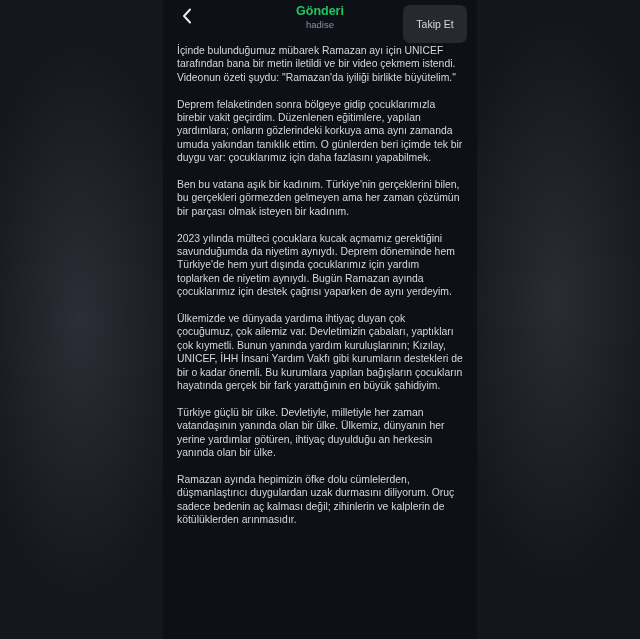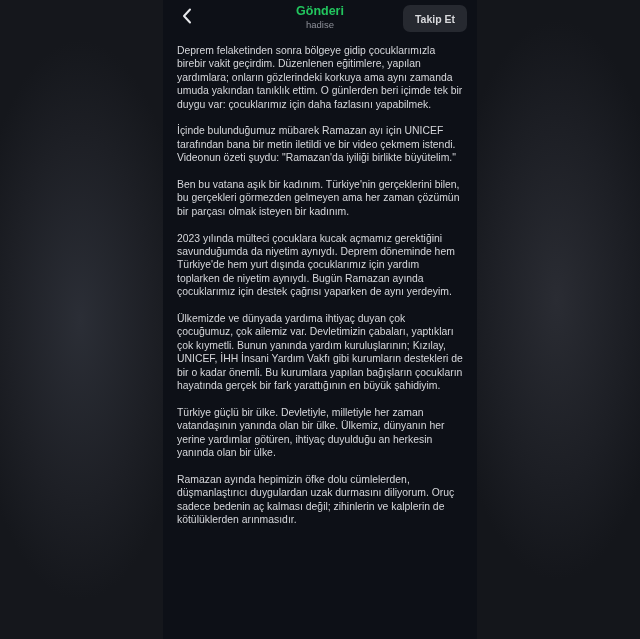--- a/index.html
+++ b/index.html
@@ -40,23 +40,23 @@
       position: absolute; left: 0; right: 0; top: 4px; text-align: center;
       pointer-events: none;
     }
     .title {
       color: #22c55e; font-size: 12.5px; font-weight: bold; line-height: 15px;
     }
     .subtitle {
       color: #8d9099; font-size: 9.5px; line-height: 12px;
     }
     .follow-btn {
-      position: absolute; right: 10px; top: 5px; width: 64px; height: 27px;
+      position: absolute; right: 10px; top: 5px; width: 64px; height: 38px;
       background: #262930; border-radius: 7px; border: none;
-      color: #d8d9dc; font-size: 10.5px; font-weight: bold;
+      color: #d8d9dc; font-size: 10.5px; font-weight: normal;
       font-family: "Liberation Sans", "DejaVu Sans", sans-serif;
       cursor: pointer;
       margin-left: 16px;
     }
     .content {
       padding: 6px 14px 0 14px;
       color: #d6d7db;
       font-size: 10.4px;
       line-height: 13.4px;
     }
@@ -80,22 +80,22 @@
         </span>
       </div>
       <div class="title-wrap">
         <div class="title">Gönderi</div>
         <div class="subtitle">hadise</div>
       </div>
       <button class="follow-btn">Takip Et</button>
     </div>
 
     <div class="content">
+      <p class="para">İçinde bulunduğumuz mübarek Ramazan ayı için UNICEF tarafından bana bir metin iletildi ve bir video çekmem istendi. Videonun özeti şuydu: "Ramazan'da iyiliği birlikte büyütelim."</p>
       <p class="para">Deprem felaketinden sonra bölgeye gidip çocuklarımızla birebir vakit geçirdim. Düzenlenen eğitimlere, yapılan yardımlara; onların gözlerindeki korkuya ama aynı zamanda umuda yakından tanıklık ettim. O günlerden beri içimde tek bir duygu var: çocuklarımız için daha fazlasını yapabilmek.</p>
-      <p class="para">İçinde bulunduğumuz mübarek Ramazan ayı için UNICEF tarafından bana bir metin iletildi ve bir video çekmem istendi. Videonun özeti şuydu: "Ramazan'da iyiliği birlikte büyütelim."</p>
       <p class="para">Ben bu vatana aşık bir kadınım. Türkiye'nin gerçeklerini bilen, bu gerçekleri görmezden gelmeyen ama her zaman çözümün bir parçası olmak isteyen bir kadınım.</p>
       <p class="para">2023 yılında mülteci çocuklara kucak açmamız gerektiğini savunduğumda da niyetim aynıydı. Deprem döneminde hem Türkiye'de hem yurt dışında çocuklarımız için yardım toplarken de niyetim aynıydı. Bugün Ramazan ayında çocuklarımız için destek çağrısı yaparken de aynı yerdeyim.</p>
       <p class="para">Ülkemizde ve dünyada yardıma ihtiyaç duyan çok çocuğumuz, çok ailemiz var. Devletimizin çabaları, yaptıkları çok kıymetli. Bunun yanında yardım kuruluşlarının; Kızılay, UNICEF, İHH İnsani Yardım Vakfı gibi kurumların destekleri de bir o kadar önemli. Bu kurumlara yapılan bağışların çocukların hayatında gerçek bir fark yarattığının en büyük şahidiyim.</p>
       <p class="para">Türkiye güçlü bir ülke. Devletiyle, milletiyle her zaman vatandaşının yanında olan bir ülke. Ülkemiz, dünyanın her yerine yardımlar götüren, ihtiyaç duyulduğu an herkesin yanında olan bir ülke.</p>
       <p class="para">Ramazan ayında hepimizin öfke dolu cümlelerden, düşmanlaştırıcı duygulardan uzak durmasını diliyorum. Oruç sadece bedenin aç kalması değil; zihinlerin ve kalplerin de kötülüklerden arınmasıdır.</p>
 
     </div>
   </div>
 </div>
 

